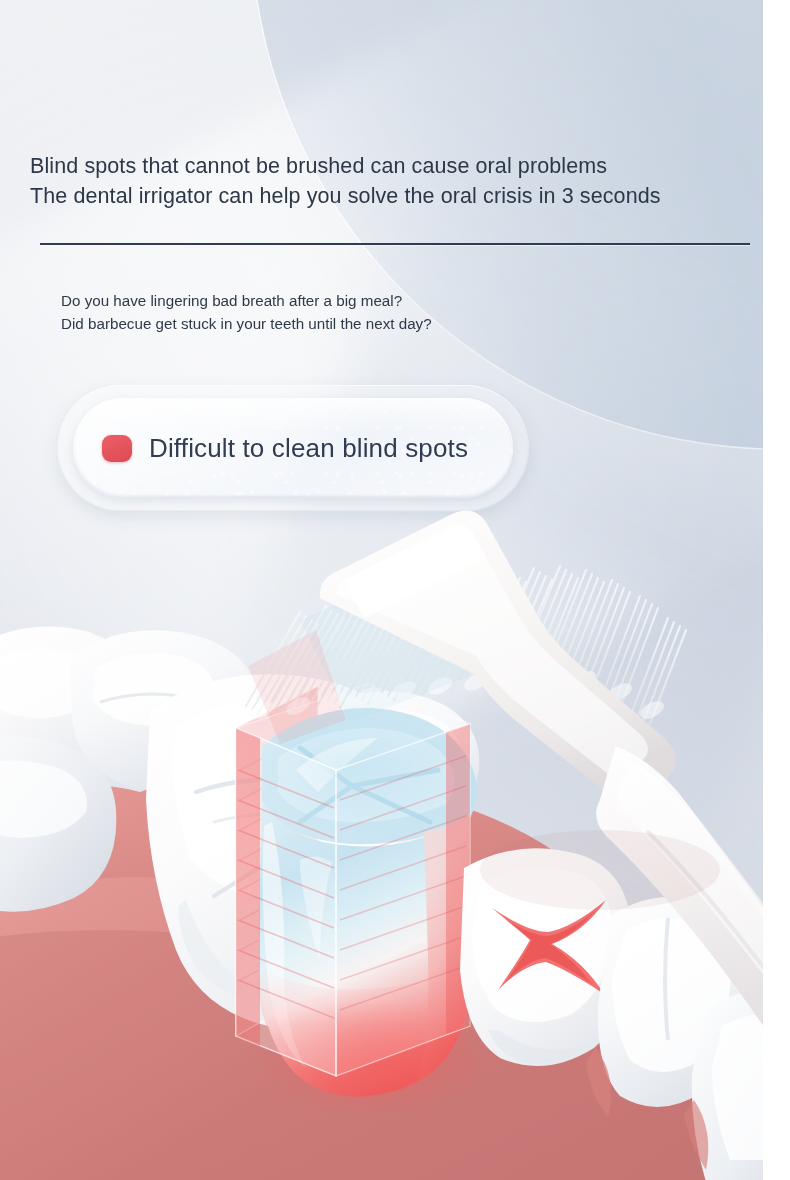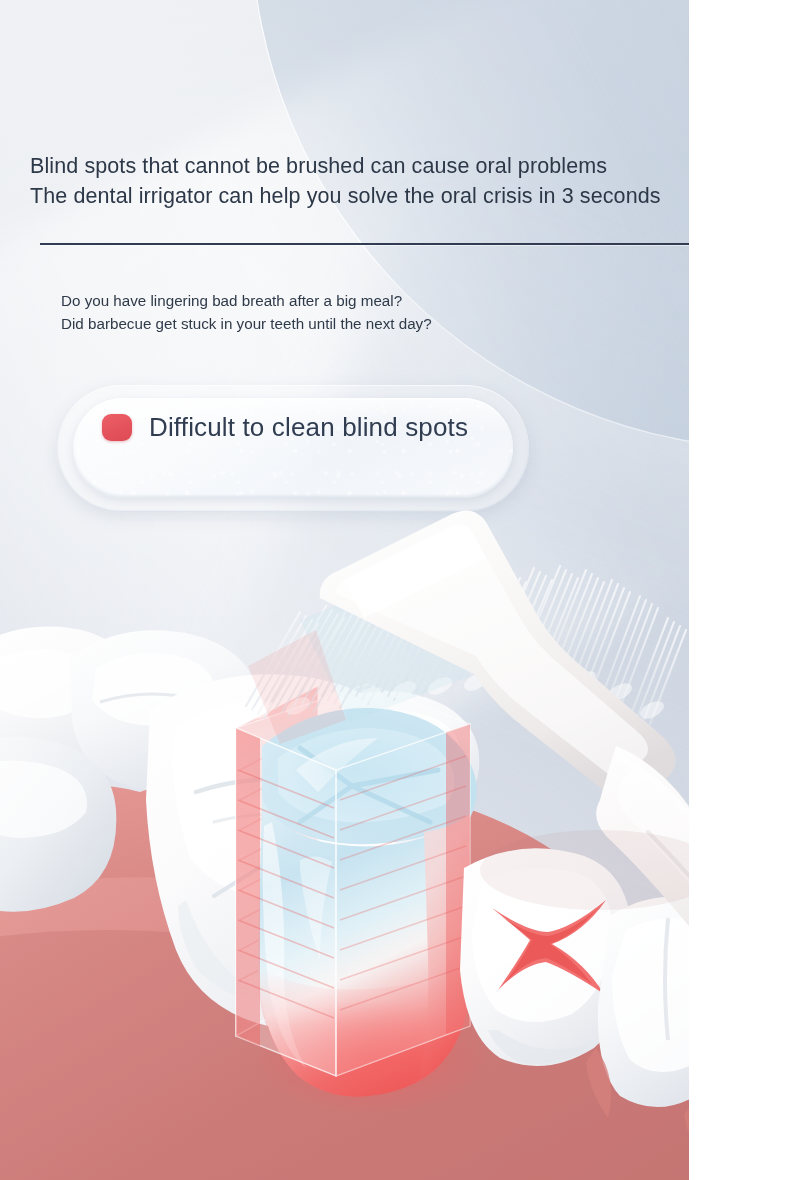--- a/index.html
+++ b/index.html
@@ -7,21 +7,21 @@
     padding: 0;
     background: #ffffff;
   }
   body {
     font-family: "Liberation Sans", sans-serif;
     -webkit-font-smoothing: antialiased;
   }
 
   .poster {
     position: relative;
-    width: 689px;
+    width: 763px;
     height: 1180px;
     overflow: hidden;
     background: #e3e7ed;
   }
 
   
   .bg-base {
     position: absolute;
     inset: 0;
     background:
@@ -184,21 +184,21 @@
   .badge-inner::after {
     content: "";
     position: absolute;
     left: 0; right: 0; top: 0;
     height: 34px;
     background: linear-gradient(180deg, rgba(255,255,255,0.78), rgba(255,255,255,0));
   }
   .badge-row {
     position: absolute;
     left: 73px;
-    top: 377px;
+    top: 398px;
     width: 440px;
     height: 100px;
     display: flex;
     align-items: center;
     padding-left: 29px;
     box-sizing: border-box;
   }
   .badge-bullet {
     width: 30px;
     height: 27px;

